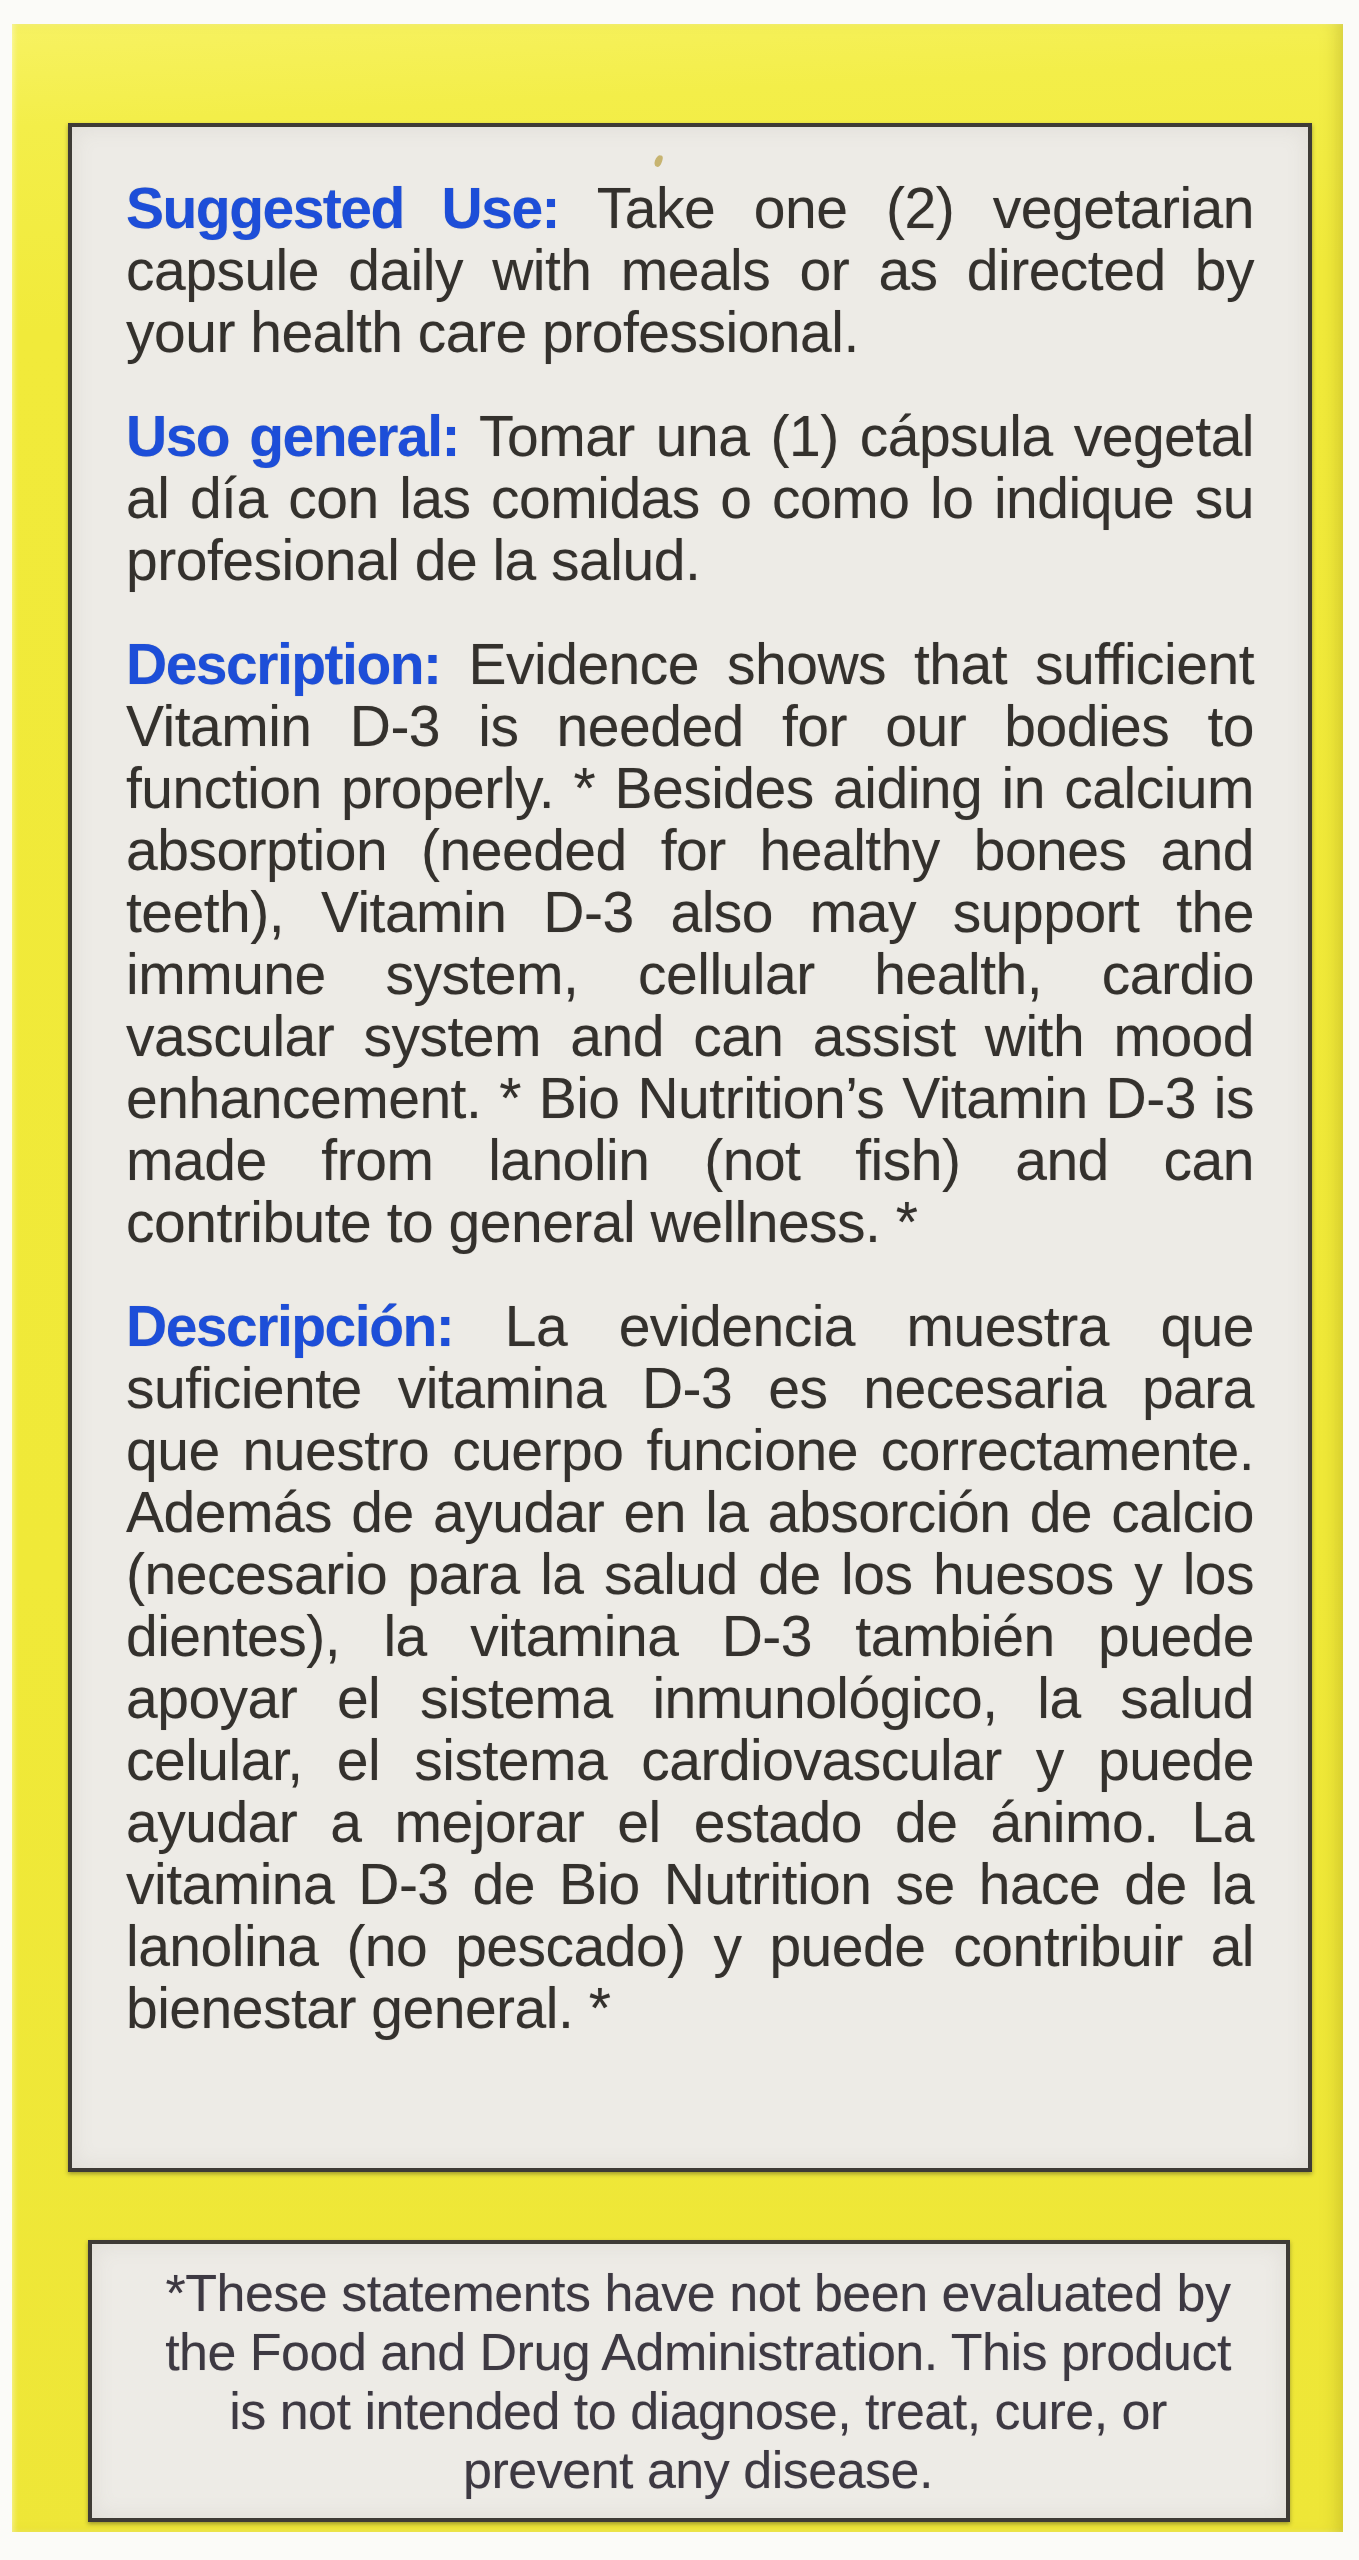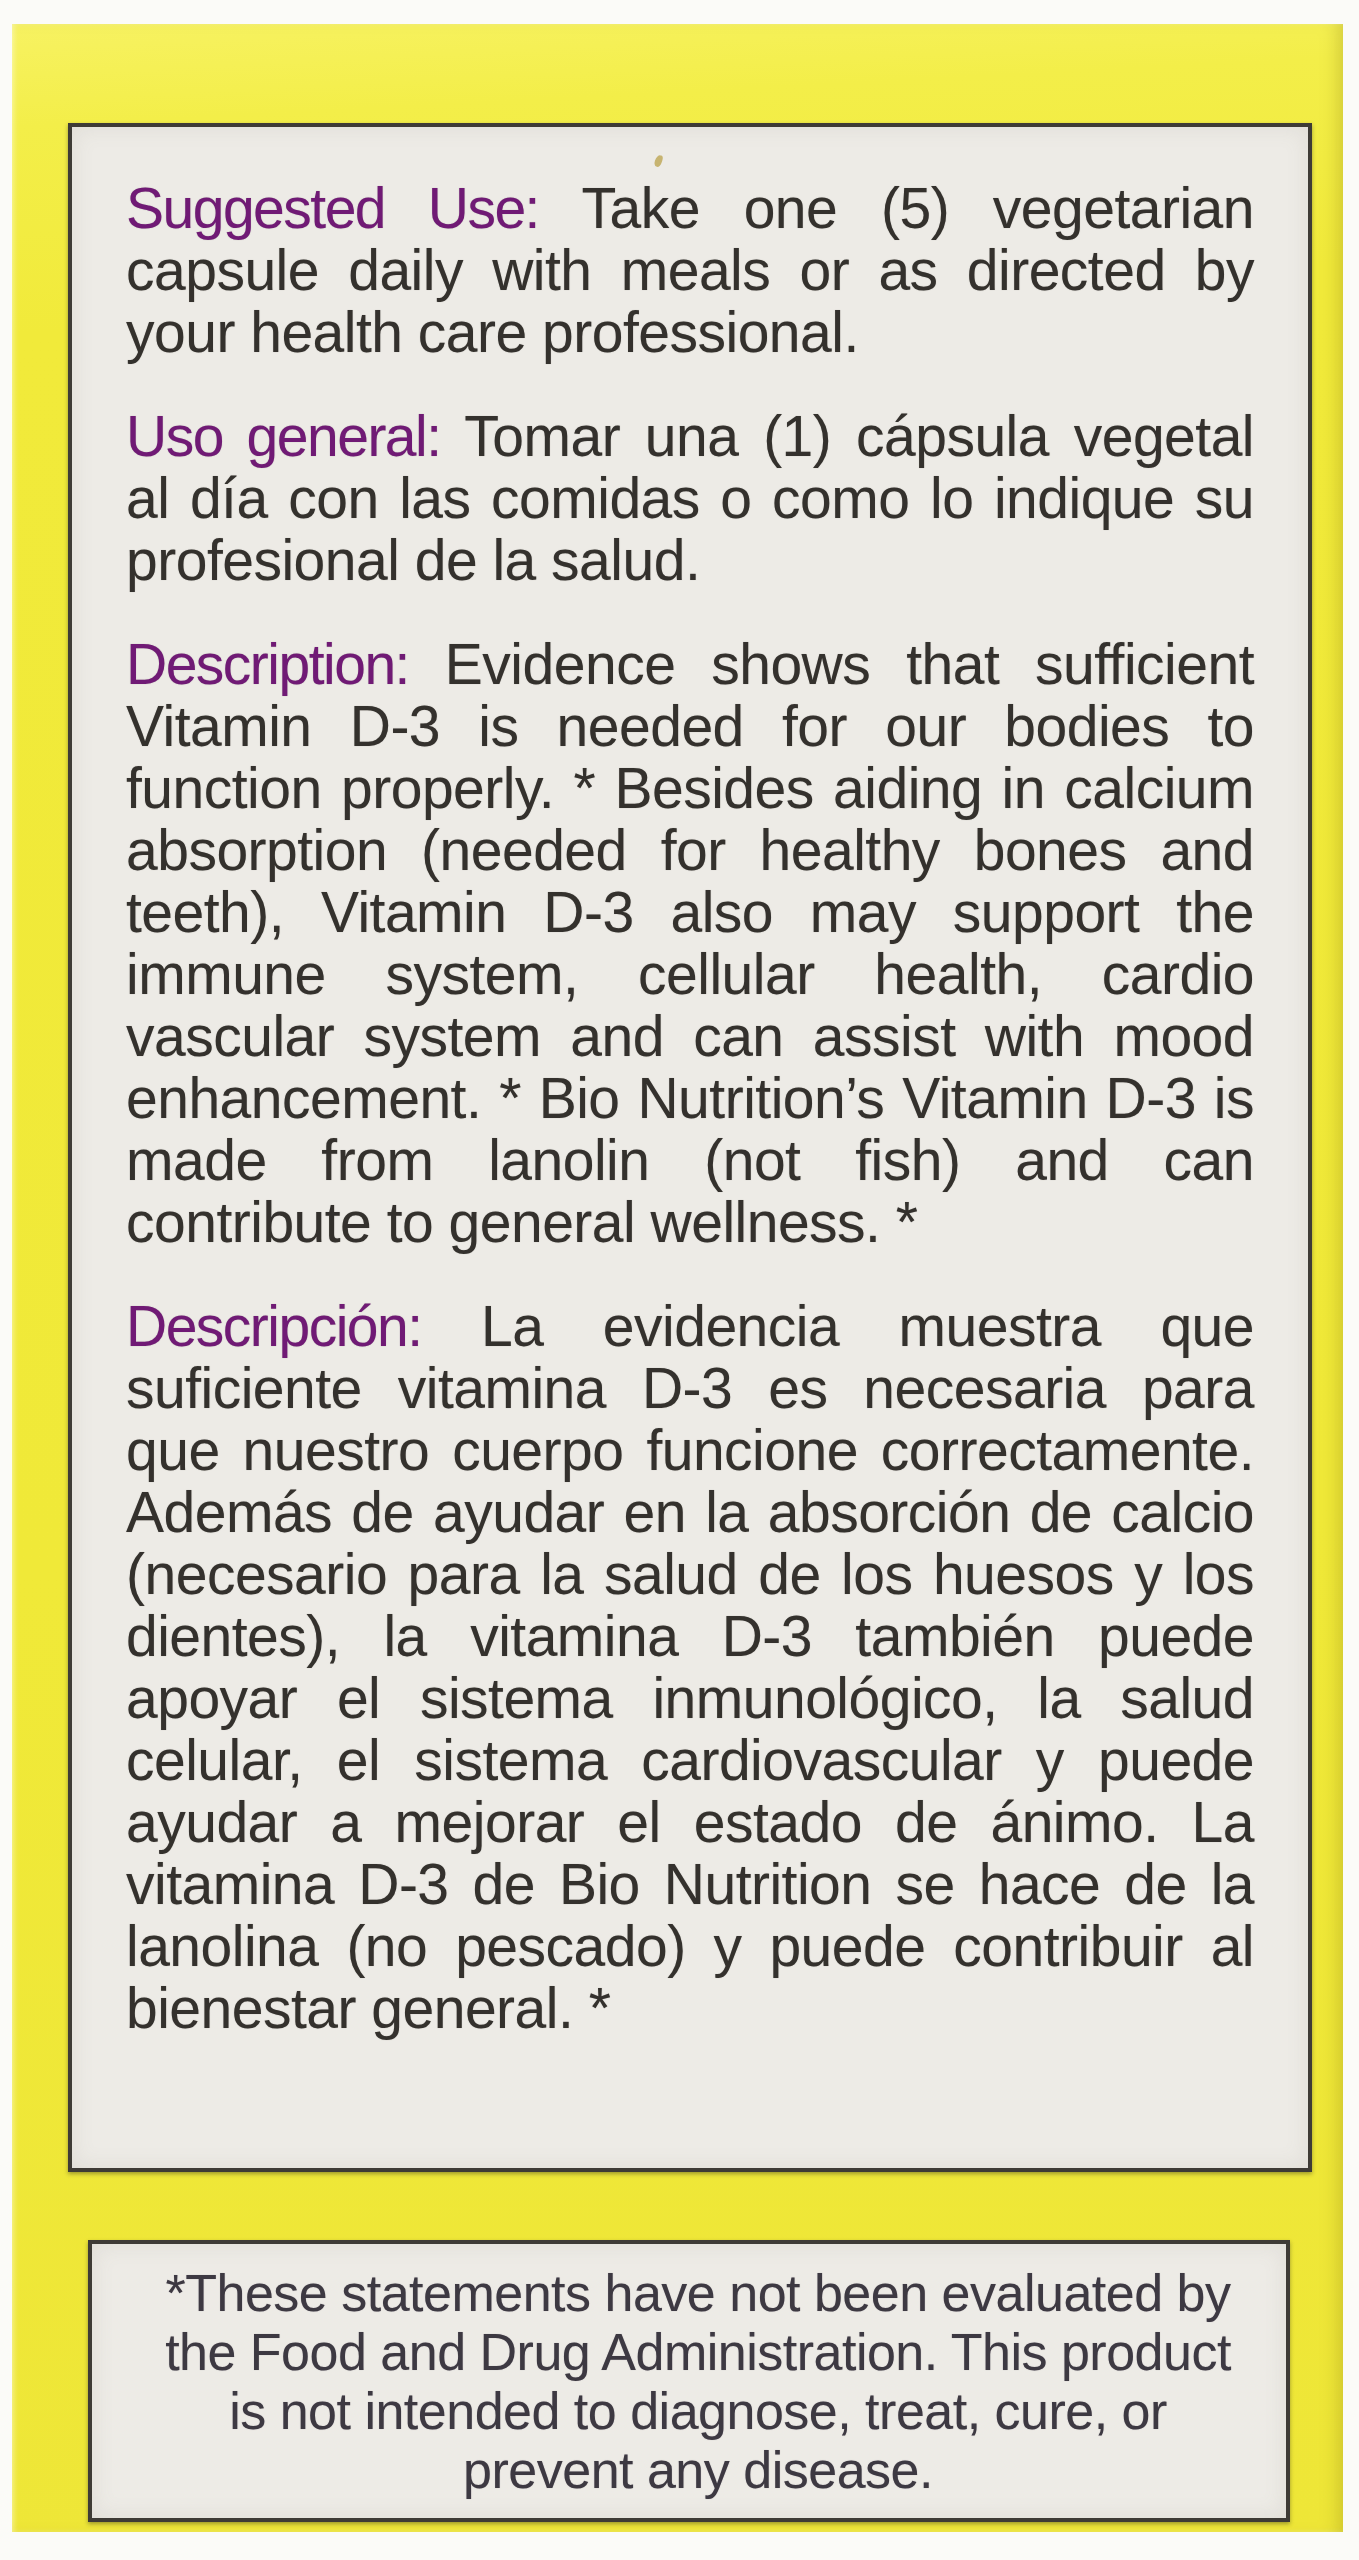--- a/index.html
+++ b/index.html
@@ -58,23 +58,23 @@
     margin: 0 0 42px 0;
     font-size: 57px;
     line-height: 62px;
     letter-spacing: -0.5px;
     color: #34312d;
     text-align: justify;
     text-align-last: left;
     text-shadow: 0 0 1px rgba(70,65,60,0.35);
   }
   .section .heading {
-    font-weight: normal;
+    font-weight: bold;
     letter-spacing: -1.5px;
-    color: #701a75;
+    color: #1d4ed8;
   }
   .disclaimer-text {
     max-width: 1080px;
     margin: 0 auto;
     font-size: 52px;
     line-height: 59px;
     letter-spacing: -0.5px;
     text-align: center;
     color: #3d3942;
     text-shadow: 0 0 1px rgba(80,70,90,0.35);
@@ -94,21 +94,21 @@
 </style>
 </head>
 <body>
 
 <div class="photo-frame">
   <div class="label-yellow">
 
     <div class="panel panel-directions">
       <p class="section">
         <span class="heading">Suggested Use:</span>
-        <span>Take one (5) vegetarian capsule daily with meals or as directed by your health care professional.</span>
+        <span>Take one (2) vegetarian capsule daily with meals or as directed by your health care professional.</span>
       </p>
 
       <p class="section">
         <span class="heading">Uso general:</span>
         <span>Tomar una (1) cápsula vegetal al día con las comidas o como lo indique su profesional de la salud.</span>
       </p>
 
       <p class="section">
         <span class="heading">Description:</span>
         <span>Evidence shows that sufficient Vitamin D-3 is needed for our bodies to function properly. * Besides aiding in calcium absorption (needed for healthy bones and teeth), Vitamin D-3 also may support the immune system, cellular health, cardio vascular system and can assist with mood enhancement. * Bio Nutrition’s Vitamin D-3 is made from lanolin (not fish) and can contribute to general wellness. *</span>

